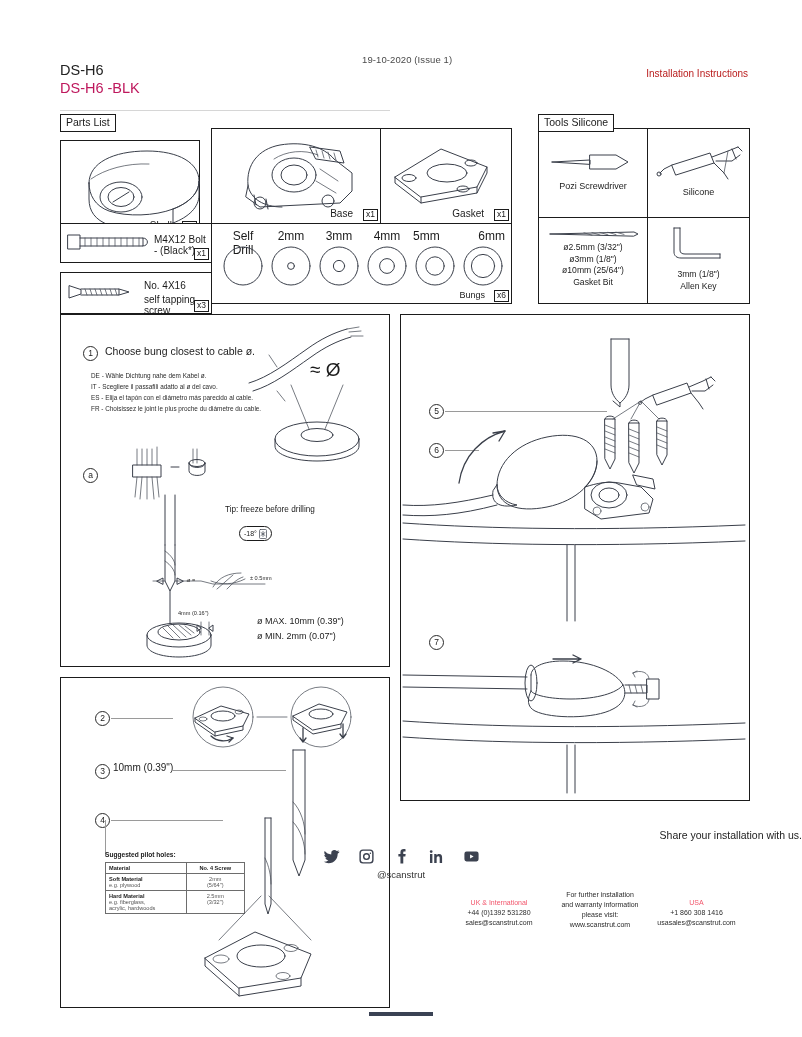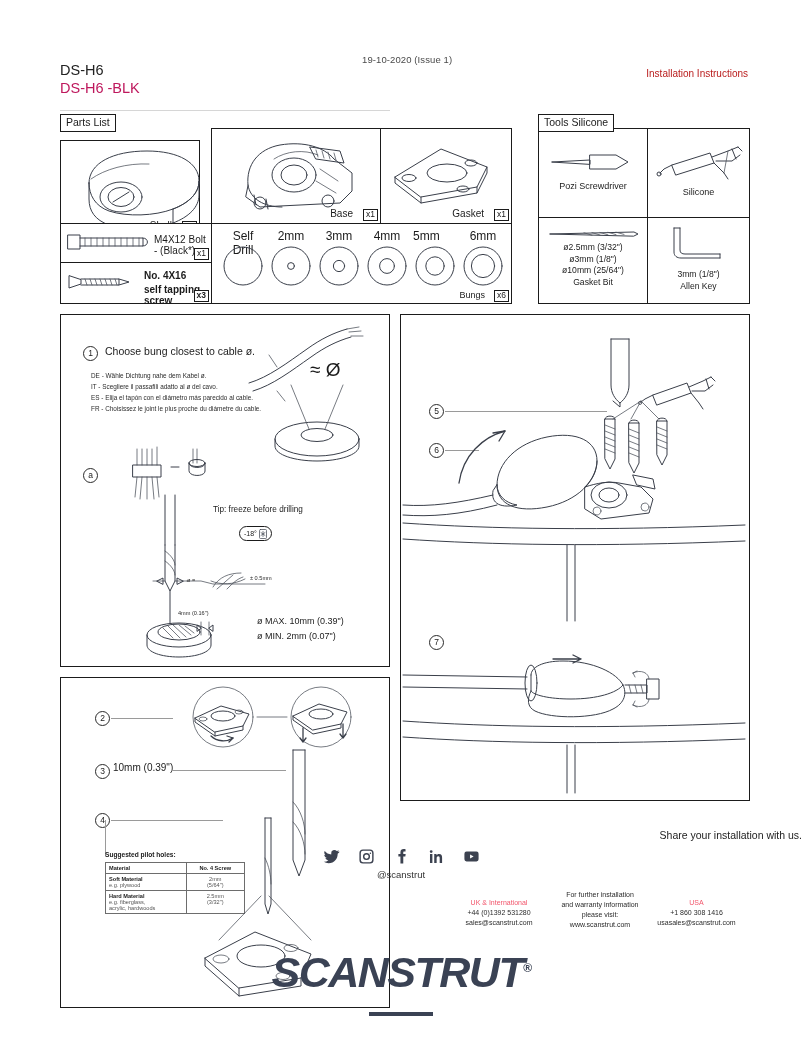--- a/index.html
+++ b/index.html
@@ -126,39 +126,39 @@
     <svg width="92" height="24" viewBox="0 0 92 24" style="position:absolute;left:4px;top:6px;">
       <rect class="ln" x="3" y="5" width="12" height="14"></rect>
       <path class="ln" d="M15 8 L78 8 L78 16 L15 16"></path>
       <path class="ln" d="M78 8 C84 8 84 16 78 16"></path>
       <path class="lnthin" d="M20 8 L20 16 M26 8 L26 16 M32 8 L32 16 M38 8 L38 16 M44 8 L44 16 M50 8 L50 16 M56 8 L56 16 M62 8 L62 16 M68 8 L68 16 M74 8 L74 16"></path>
     </svg>
     <div class="cap" style="left:93px;top:10px;">M4X12 Bolt - (Black*)</div>
     <div class="qty" style="right:2px;bottom:2px;">x1</div>
   </div>
 
-  <div class="box" style="left:60px;top:262px;width:152px;height:42px;font-weight:bold;">
+  <div class="box" style="left:60px;top:272px;width:152px;height:42px;">
     <svg width="74" height="18" viewBox="0 0 74 18" style="position:absolute;left:4px;top:10px;">
       <path class="ln" d="M4 3 L4 15 L16 11 L16 7 Z"></path>
       <path class="ln" d="M16 6 L54 6 L54 12 L16 12"></path>
       <path class="ln" d="M54 6 L64 9 L54 12"></path>
       <path class="lnthin" d="M20 6 L22 12 M25 6 L27 12 M30 6 L32 12 M35 6 L37 12 M40 6 L42 12 M45 6 L47 12 M50 6 L52 12"></path>
     </svg>
     <div class="cap" style="left:83px;top:7px;">No. 4X16</div>
     <div class="cap" style="left:83px;top:21px;">self tapping screw</div>
     <div class="qty" style="right:2px;bottom:1px;">x3</div>
   </div>
 
   <div class="box" style="left:211px;top:223px;width:301px;height:81px;">
     <div class="cap-sm" style="left:9px;top:5px;width:44px;text-align:center;">Self Drill</div>
     <div class="cap-sm" style="left:57px;top:5px;width:44px;text-align:center;">2mm</div>
     <div class="cap-sm" style="left:105px;top:5px;width:44px;text-align:center;">3mm</div>
     <div class="cap-sm" style="left:153px;top:5px;width:44px;text-align:center;">4mm</div>
     <div class="cap-sm" style="left:201px;top:5px;width:44px;text-align:left;">5mm</div>
-    <div class="cap-sm" style="left:249px;top:5px;width:44px;text-align:center;">6mm</div>
+    <div class="cap-sm" style="left:249px;top:5px;width:44px;text-align:right;">6mm</div>
     <svg width="299" height="50" viewBox="0 0 299 50" style="position:absolute;left:0;top:18px;">
       <circle class="ln" cx="31" cy="24" r="19"></circle>
       <circle class="ln" cx="79" cy="24" r="19"></circle>
         <circle class="ln" cx="79" cy="24" r="3.4"></circle>
       <circle class="ln" cx="127" cy="24" r="19"></circle>
         <circle class="ln" cx="127" cy="24" r="5.6"></circle>
       <circle class="ln" cx="175" cy="24" r="19"></circle>
         <circle class="ln" cx="175" cy="24" r="7.4"></circle>
       <circle class="ln" cx="223" cy="24" r="19"></circle>
         <circle class="ln" cx="223" cy="24" r="9.2"></circle>
@@ -272,21 +272,21 @@
         <path class="lnthin" d="M14 86 L26 86 M36 86 L48 86"></path>
         <path class="ln" d="M18 86 L24 83 L24 89 Z"></path>
         <path class="ln" d="M44 86 L38 83 L38 89 Z"></path>
         <path class="lnthin" d="M48 86 L62 86 L74 89 L126 89"></path>
         <path class="lnthin" d="M62 127 L62 140 M70 127 L70 140"></path>
         <path class="ln" d="M62 133 L58 130 L58 136 Z"></path>
         <path class="ln" d="M70 133 L74 130 L74 136 Z"></path>
       </svg>
     </div>
 
-    <div class="tiptext" style="left:152px;top:190px;text-align:right;">Tip: freeze before drilling</div>
+    <div class="tiptext" style="left:164px;top:190px;text-align:right;">Tip: freeze before drilling</div>
 
     <div class="freeze" style="left:178px;top:211px;">
       <span>-18°</span>
       <svg width="8" height="10" viewBox="0 0 8 10">
         <rect class="lnthin" x="0.5" y="0.5" width="7" height="9" rx="1"></rect>
         <path class="lnthin" d="M4 2.5 L4 7.5 M2 3.6 L6 6.4 M6 3.6 L2 6.4"></path>
       </svg>
     </div>
 
     <div class="dimtext" style="left:126px;top:262px;">ø =</div>
@@ -499,18 +499,15 @@
     <div>please visit:</div>
     <div>www.scanstrut.com</div>
   </div>
 
   <div class="fcol" style="left:634px;top:898px;width:125px;">
     <div class="fhead">USA</div>
     <div>+1 860 308 1416</div>
     <div>usasales@scanstrut.com</div>
   </div>
 
-  <div class="logo">
-    <span>SCANSTRUT</span><sup>®</sup>
-  </div>
   <div class="botrule"></div>
 
 </div>
 
 </body></html>

